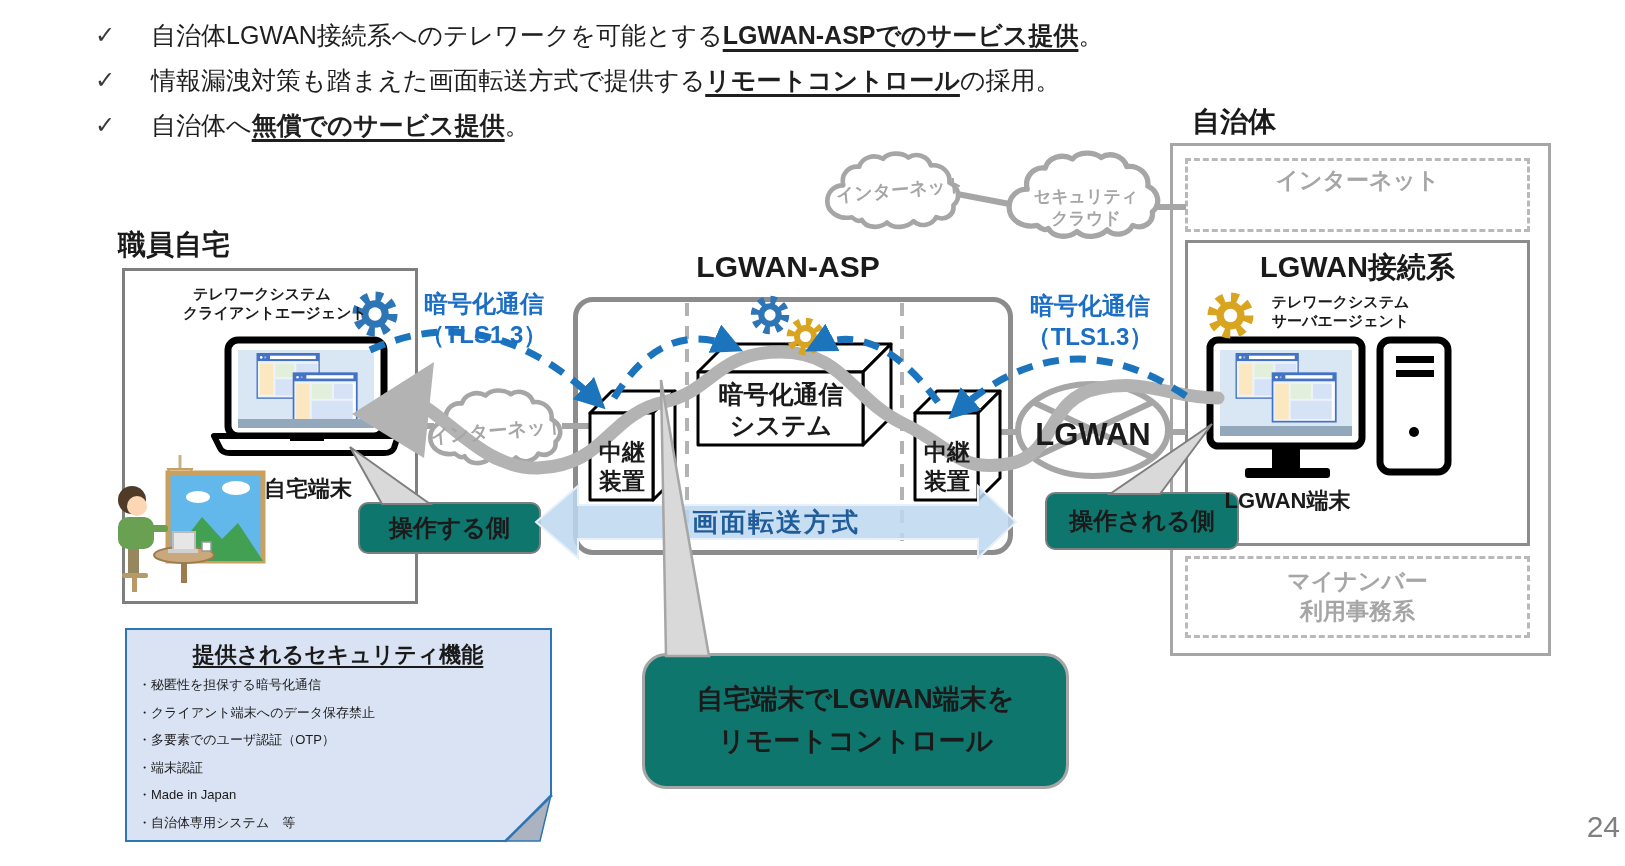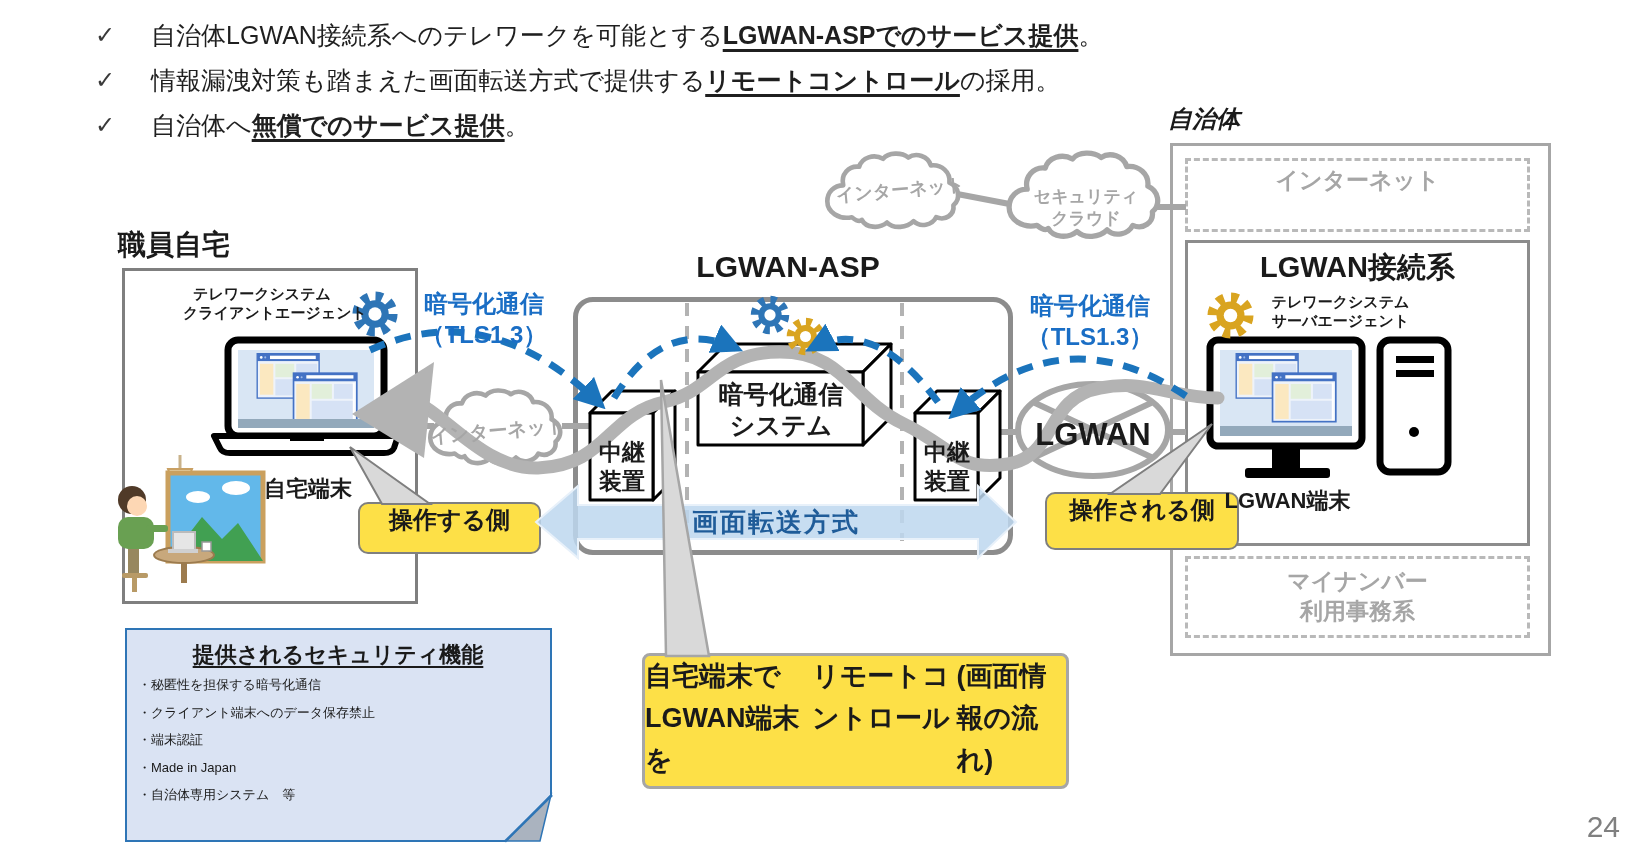--- a/index.html
+++ b/index.html
@@ -1,34 +1,34 @@
 <!DOCTYPE html>
 <html><head>
 <meta charset="utf-8">
 <style>
   html,body{margin:0;padding:0;background:#ffffff;}
   body{font-family:"Liberation Sans","DejaVu Sans",sans-serif;color:#1a1a1a;}
   .slide{position:relative;width:1625px;height:866px;background:#fff;overflow:hidden;}
   .box{position:absolute;z-index:1;background:transparent;}
-  .callout{position:absolute;z-index:2;background:#fde047;border:2px solid #7f7f7f;border-radius:10px;
-           display:flex;justify-content:center;font-weight:700;}
+  .callout{position:absolute;z-index:2;background:#0f766e;border:2px solid #7f7f7f;border-radius:10px;
+           display:flex;align-items:center;justify-content:center;font-weight:700;}
   svg.overlay{position:absolute;left:0;top:0;z-index:3;pointer-events:none;}
   .lbl{position:absolute;z-index:4;white-space:nowrap;}
   .ctr{text-align:center;}
   .b{font-weight:700;}
   .gray{color:#a6a6a6;}
   .blue{color:#1a6ec5;}
   .bullet{position:absolute;left:95px;display:flex;gap:36px;font-size:25px;color:#1f1f1f;z-index:4;}
   .chk{font-size:24px;color:#3a3a3a;line-height:34px;}
   .btxt{line-height:34px;}
   .bstrong{font-weight:700;text-decoration:underline;text-underline-offset:5px;text-decoration-thickness:2.5px;}
   .sec-title{font-size:22px;font-weight:700;text-decoration:underline;text-underline-offset:4px;margin-bottom:1px;text-align:center;}
   .sec-item{font-size:13px;line-height:27.5px;}
   .band-text{color:#1f5c99;font-weight:700;font-size:26px;letter-spacing:2px;}
-  .callout-big{border-radius:8px;border:3px solid #a6a6a6;flex-direction:row;line-height:1.55;font-size:27px;}
+  .callout-big{border-radius:24px;border:3px solid #a6a6a6;flex-direction:column;line-height:1.55;font-size:27px;}
 </style>
 </head>
 <body>
 
 <div class="slide">
 
   <div class="bullet" style="top:18px;">
     <span class="chk">✓</span>
     <span class="btxt"><span>自治体LGWAN接続系へのテレワークを可能とする</span><span class="bstrong">LGWAN-ASPでのサービス提供</span><span>。</span></span>
   </div>
@@ -51,21 +51,20 @@
 
   <div class="callout" style="left:358px;top:502px;width:179px;height:48px;font-size:24px;">
     <span>操作する側</span>
   </div>
   <div class="callout" style="left:1045px;top:492px;width:190px;height:54px;font-size:24px;">
     <span>操作される側</span>
   </div>
   <div class="callout callout-big" style="left:642px;top:653px;width:421px;height:130px;border-color:#a6a6a6;">
     <span>自宅端末でLGWAN端末を</span>
     <span>リモートコントロール</span>
-    <span>(画面情報の流れ)</span>
   </div>
 
   <svg class="overlay" width="1625" height="866" viewBox="0 0 1625 866">
     <defs>
       <marker id="bArrow" viewBox="0 0 10 10" refX="7.5" refY="5" markerWidth="4.4" markerHeight="4.4" orient="auto-start-reverse">
         <path d="M0,0 L10,5 L0,10 z" fill="#1b74bc"></path>
       </marker>
       <symbol id="cloudSym" viewBox="0 0 220 130">
         <path d="M45,100 C 25,104 8,92 8,76 C 8,62 18,52 32,52 C 28,36 40,22 56,24 C 60,10 78,4 92,12 C 100,2 120,2 130,10 C 142,2 160,8 164,22 C 180,20 194,32 192,48 C 206,54 210,72 198,82 C 200,96 186,106 172,100 C 166,112 148,116 138,106 C 128,116 108,118 98,108 C 86,118 66,116 60,104 C 56,108 50,104 45,100 Z" fill="#ffffff" stroke="#a6a6a6" stroke-width="7" stroke-linejoin="round"></path>
       </symbol>
@@ -256,21 +255,21 @@
   <div class="lbl ctr band-text" style="left:616px;top:505px;width:320px;">画面転送方式</div>
 
   <div class="lbl b ctr" style="left:1033px;top:417px;width:120px;font-size:31px;">LGWAN</div>
 
   <div class="lbl b ctr gray" style="left:836px;top:178px;width:124px;font-size:18px;transform:rotate(-5deg);">インターネット</div>
   <div class="lbl b ctr gray" style="left:1028px;top:186px;width:116px;font-size:17px;line-height:22px;">
     <div>セキュリティ</div>
     <div>クラウド</div>
   </div>
 
-  <div class="lbl b" style="left:1168px;top:103px;font-size:24px;font-style:italic;">自治体</div>
+  <div class="lbl b" style="left:1192px;top:103px;font-size:28px;">自治体</div>
 
   <div class="lbl b ctr gray" style="left:1185px;top:165px;width:345px;font-size:23px;line-height:30px;">
     <div>インターネット</div>
   </div>
 
   <div class="lbl b ctr" style="left:1185px;top:248px;width:345px;font-size:29px;">LGWAN接続系</div>
 
   <div class="lbl b ctr" style="left:1268px;top:292px;width:145px;font-size:15px;line-height:19px;">
     <div>テレワークシステム</div>
     <div>サーバエージェント</div>
@@ -280,20 +279,21 @@
 
   <div class="lbl b ctr gray" style="left:1185px;top:566px;width:345px;font-size:23px;line-height:30px;">
     <div>マイナンバー</div>
     <div>利用事務系</div>
   </div>
 
   <div class="lbl" style="left:138px;top:640px;width:400px;white-space:normal;">
     <div class="sec-title">提供されるセキュリティ機能</div>
     <div class="sec-item">・秘匿性を担保する暗号化通信</div>
     <div class="sec-item">・クライアント端末へのデータ保存禁止</div>
+    <div class="sec-item">・多要素でのユーザ認証（OTP）</div>
     <div class="sec-item">・端末認証</div>
     <div class="sec-item">・Made in Japan</div>
     <div class="sec-item">・自治体専用システム　等</div>
   </div>
 
   <div class="lbl" style="left:1540px;top:810px;width:80px;text-align:right;font-size:30px;color:#808080;">24</div>
 
 </div>
 
 </body></html>

